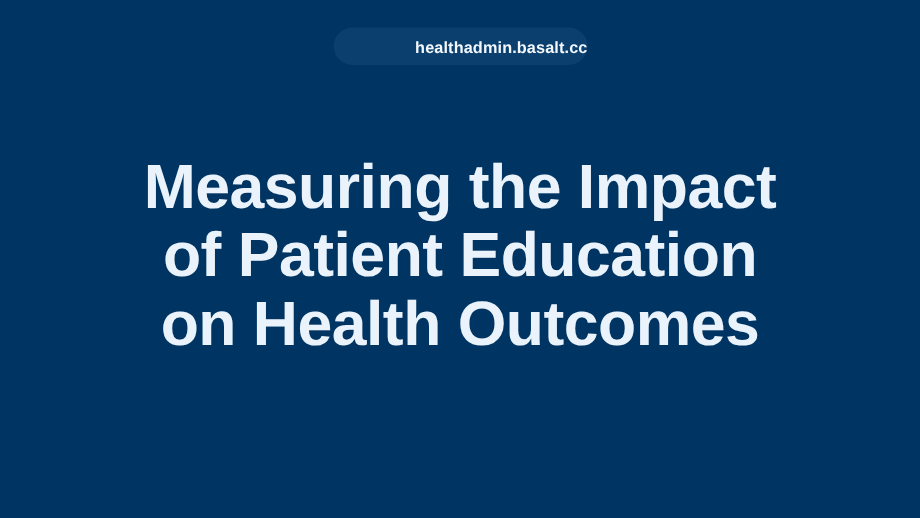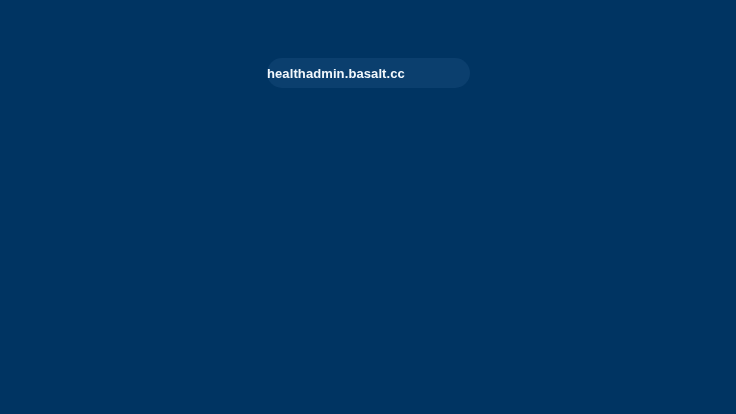--- a/index.html
+++ b/index.html
@@ -28,23 +28,22 @@
   #url-pill {
     position: absolute;
     left: 267px;
     top: 22px;
     width: 203px;
     height: 30px;
     border-radius: 15px;
     background: #0b3f6e;
     display: flex;
     align-items: center;
-    justify-content: flex-start;
+    justify-content: flex-end;
     box-sizing: border-box;
-    margin-top: 36px;
   }
   #url-pill-text {
     font-size: 13px;
     font-weight: bold;
     letter-spacing: 0.1px;
     color: #f2f8fd;
     white-space: nowrap;
     line-height: 1;
   }
 
@@ -67,14 +66,19 @@
 </style>
 </head>
 <body>
 
 <div id="slide">
 
   <div id="url-pill">
     <span id="url-pill-text">healthadmin.basalt.cc</span>
   </div>
 
+  <div id="title-block">
+    <div class="title-line">Measuring the Impact</div>
+    <div class="title-line">of Patient Education</div>
+    <div class="title-line">on Health Outcomes</div>
+  </div>
 
 </div>
 
 </body></html>

